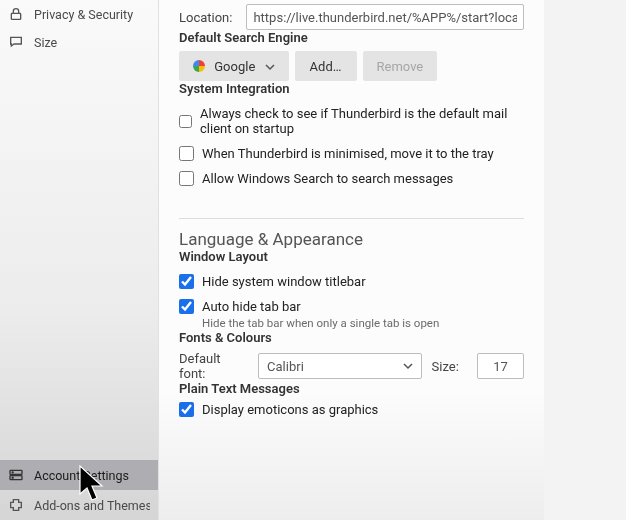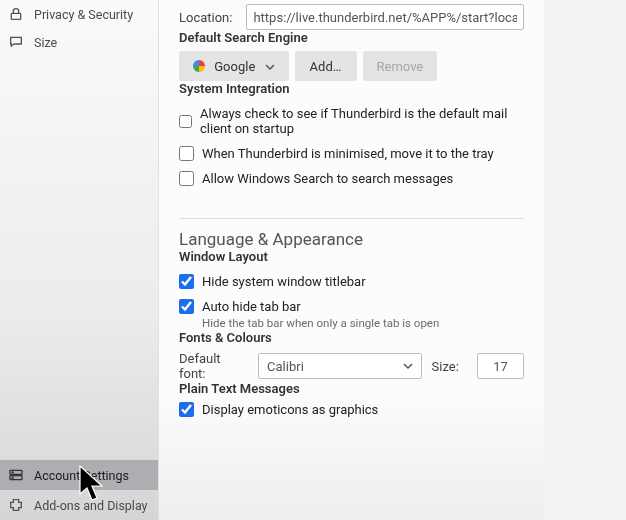--- a/index.html
+++ b/index.html
@@ -161,21 +161,21 @@
           </svg>
         </span>
         <span class="label">Account Settings</span>
       </div>
       <div class="sidebar-item big">
         <span class="icon">
           <svg viewBox="0 0 24 24" stroke="#555" fill="none" stroke-width="2">
             <path d="M4 8h4V4h8v4h4v8h-4v4H8v-4H4z"></path>
           </svg>
         </span>
-        <span class="label">Add-ons and Display</span>
+        <span class="label">Add-ons and Themes</span>
       </div>
     </div>
   </div>
 
   <div class="panel">
 
     <div class="row" style="gap:6px; margin-top:4px;">
       <label class="inline">Location:</label>
       <input class="textbox" type="text" value="https://live.thunderbird.net/%APP%/start?locale=%LOCALE%&amp;version=%VERSION%&amp;channel=%CHANNEL%" style="">
     </div>

